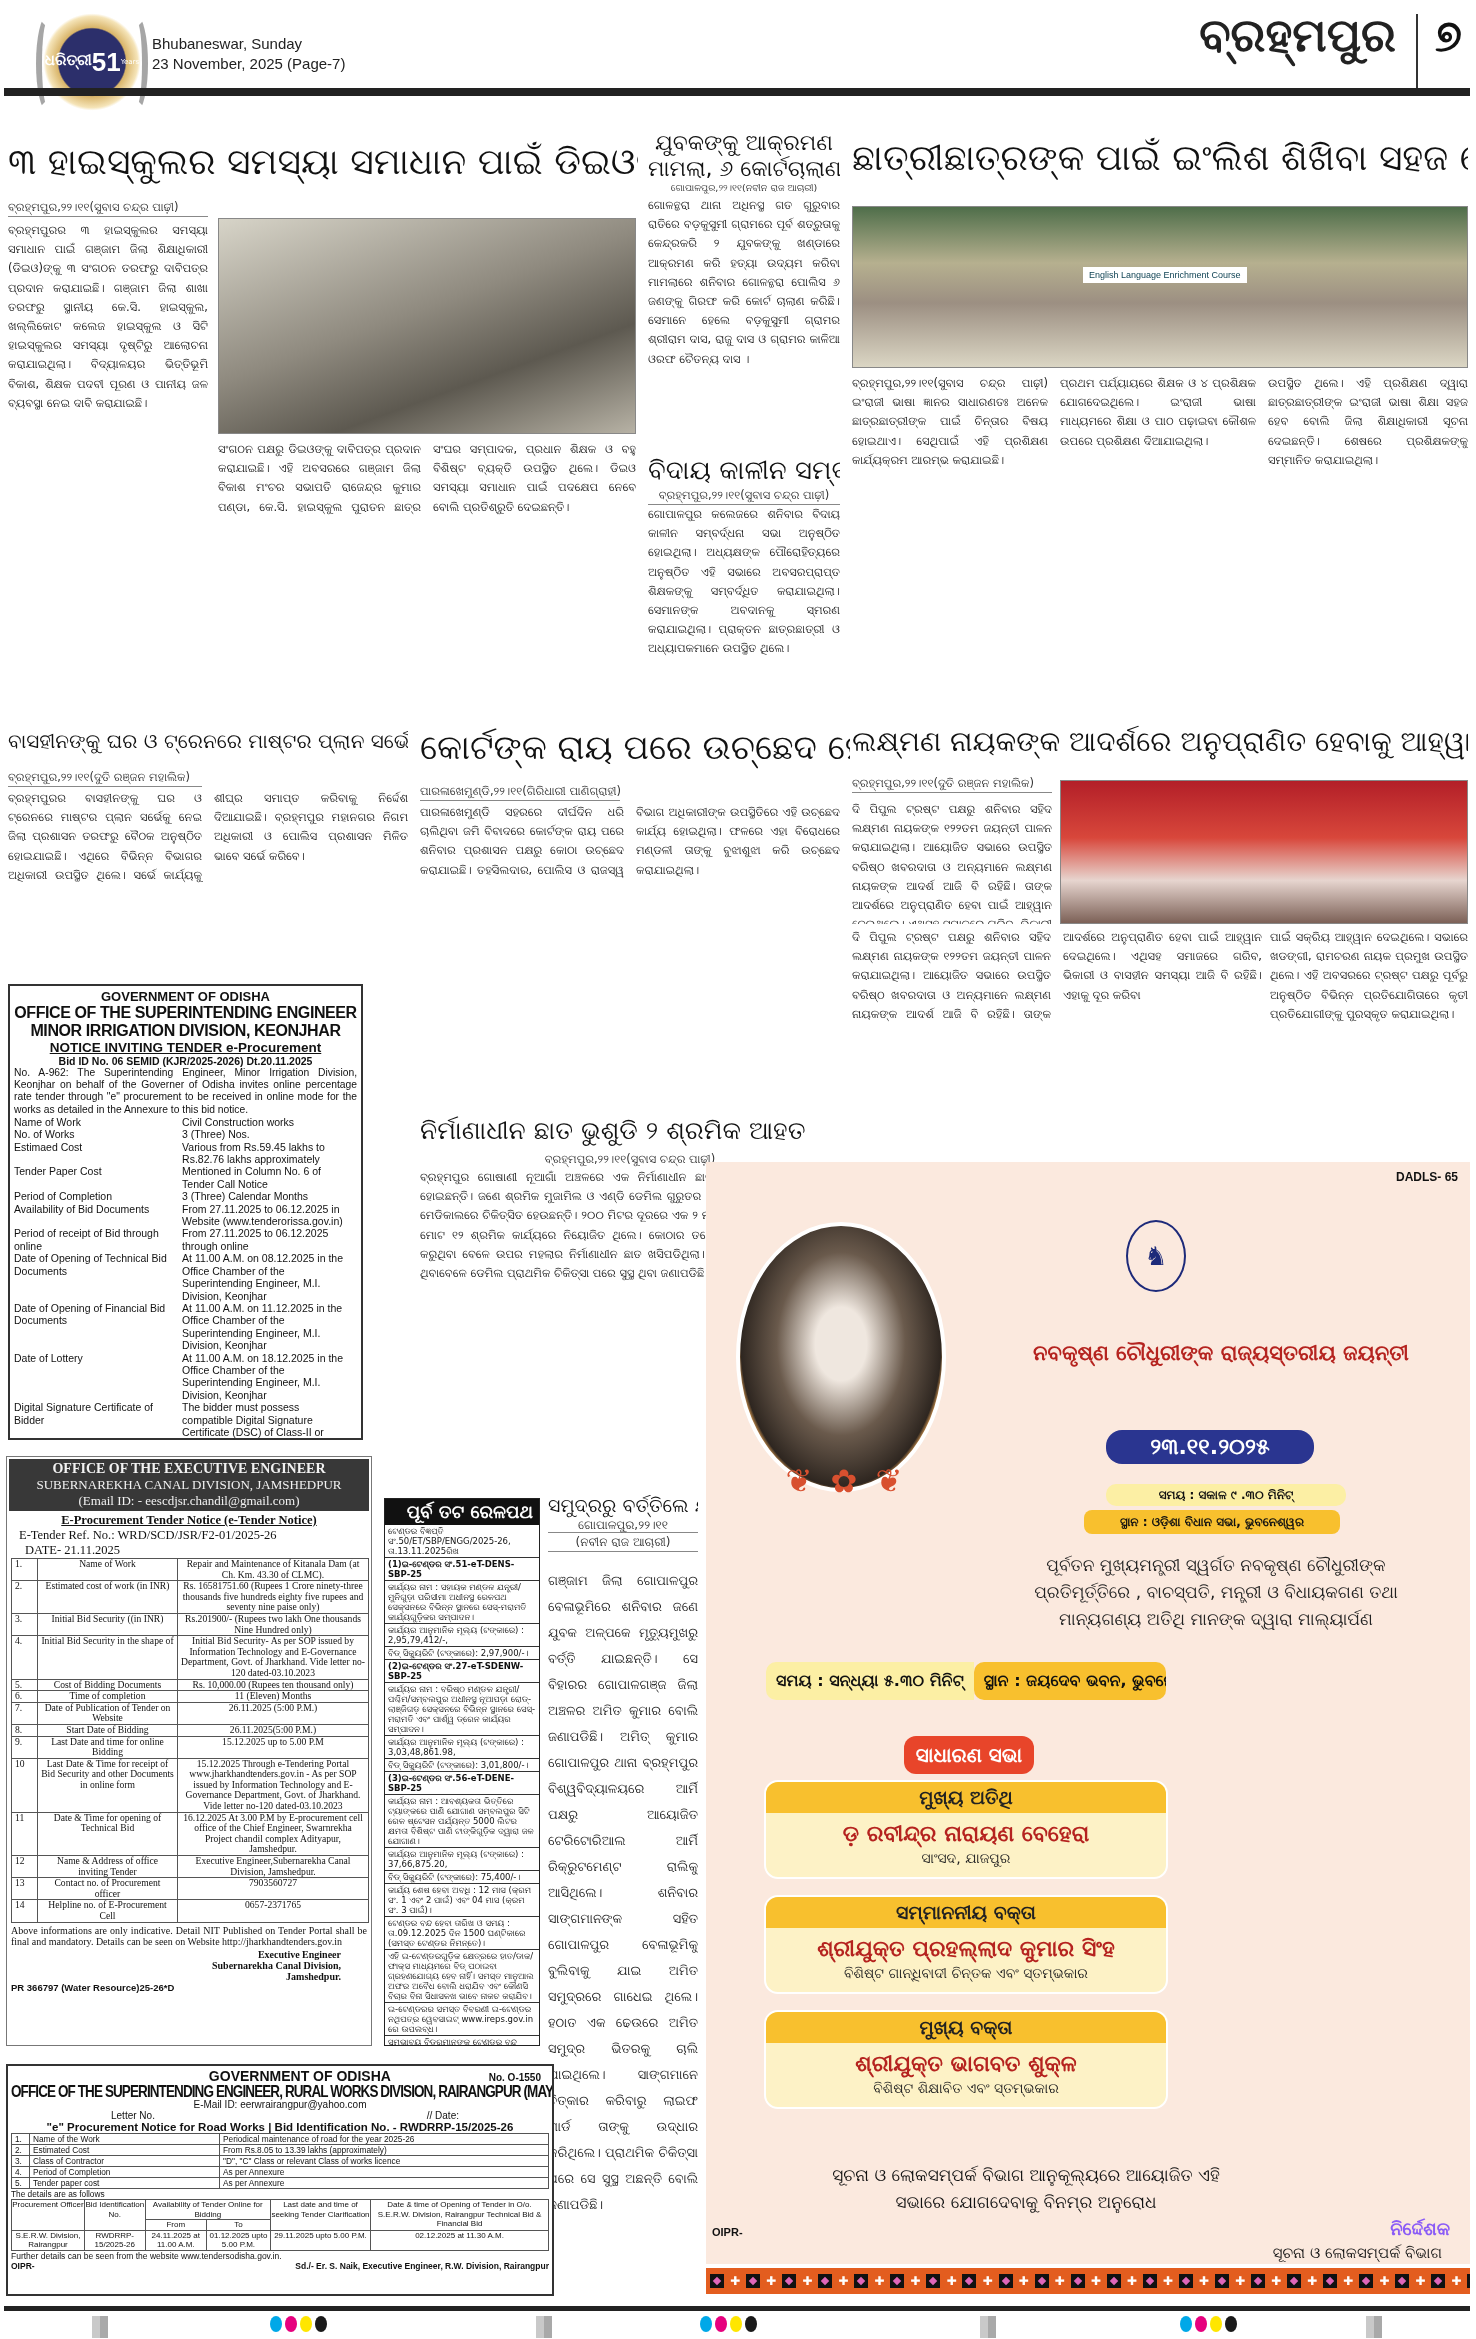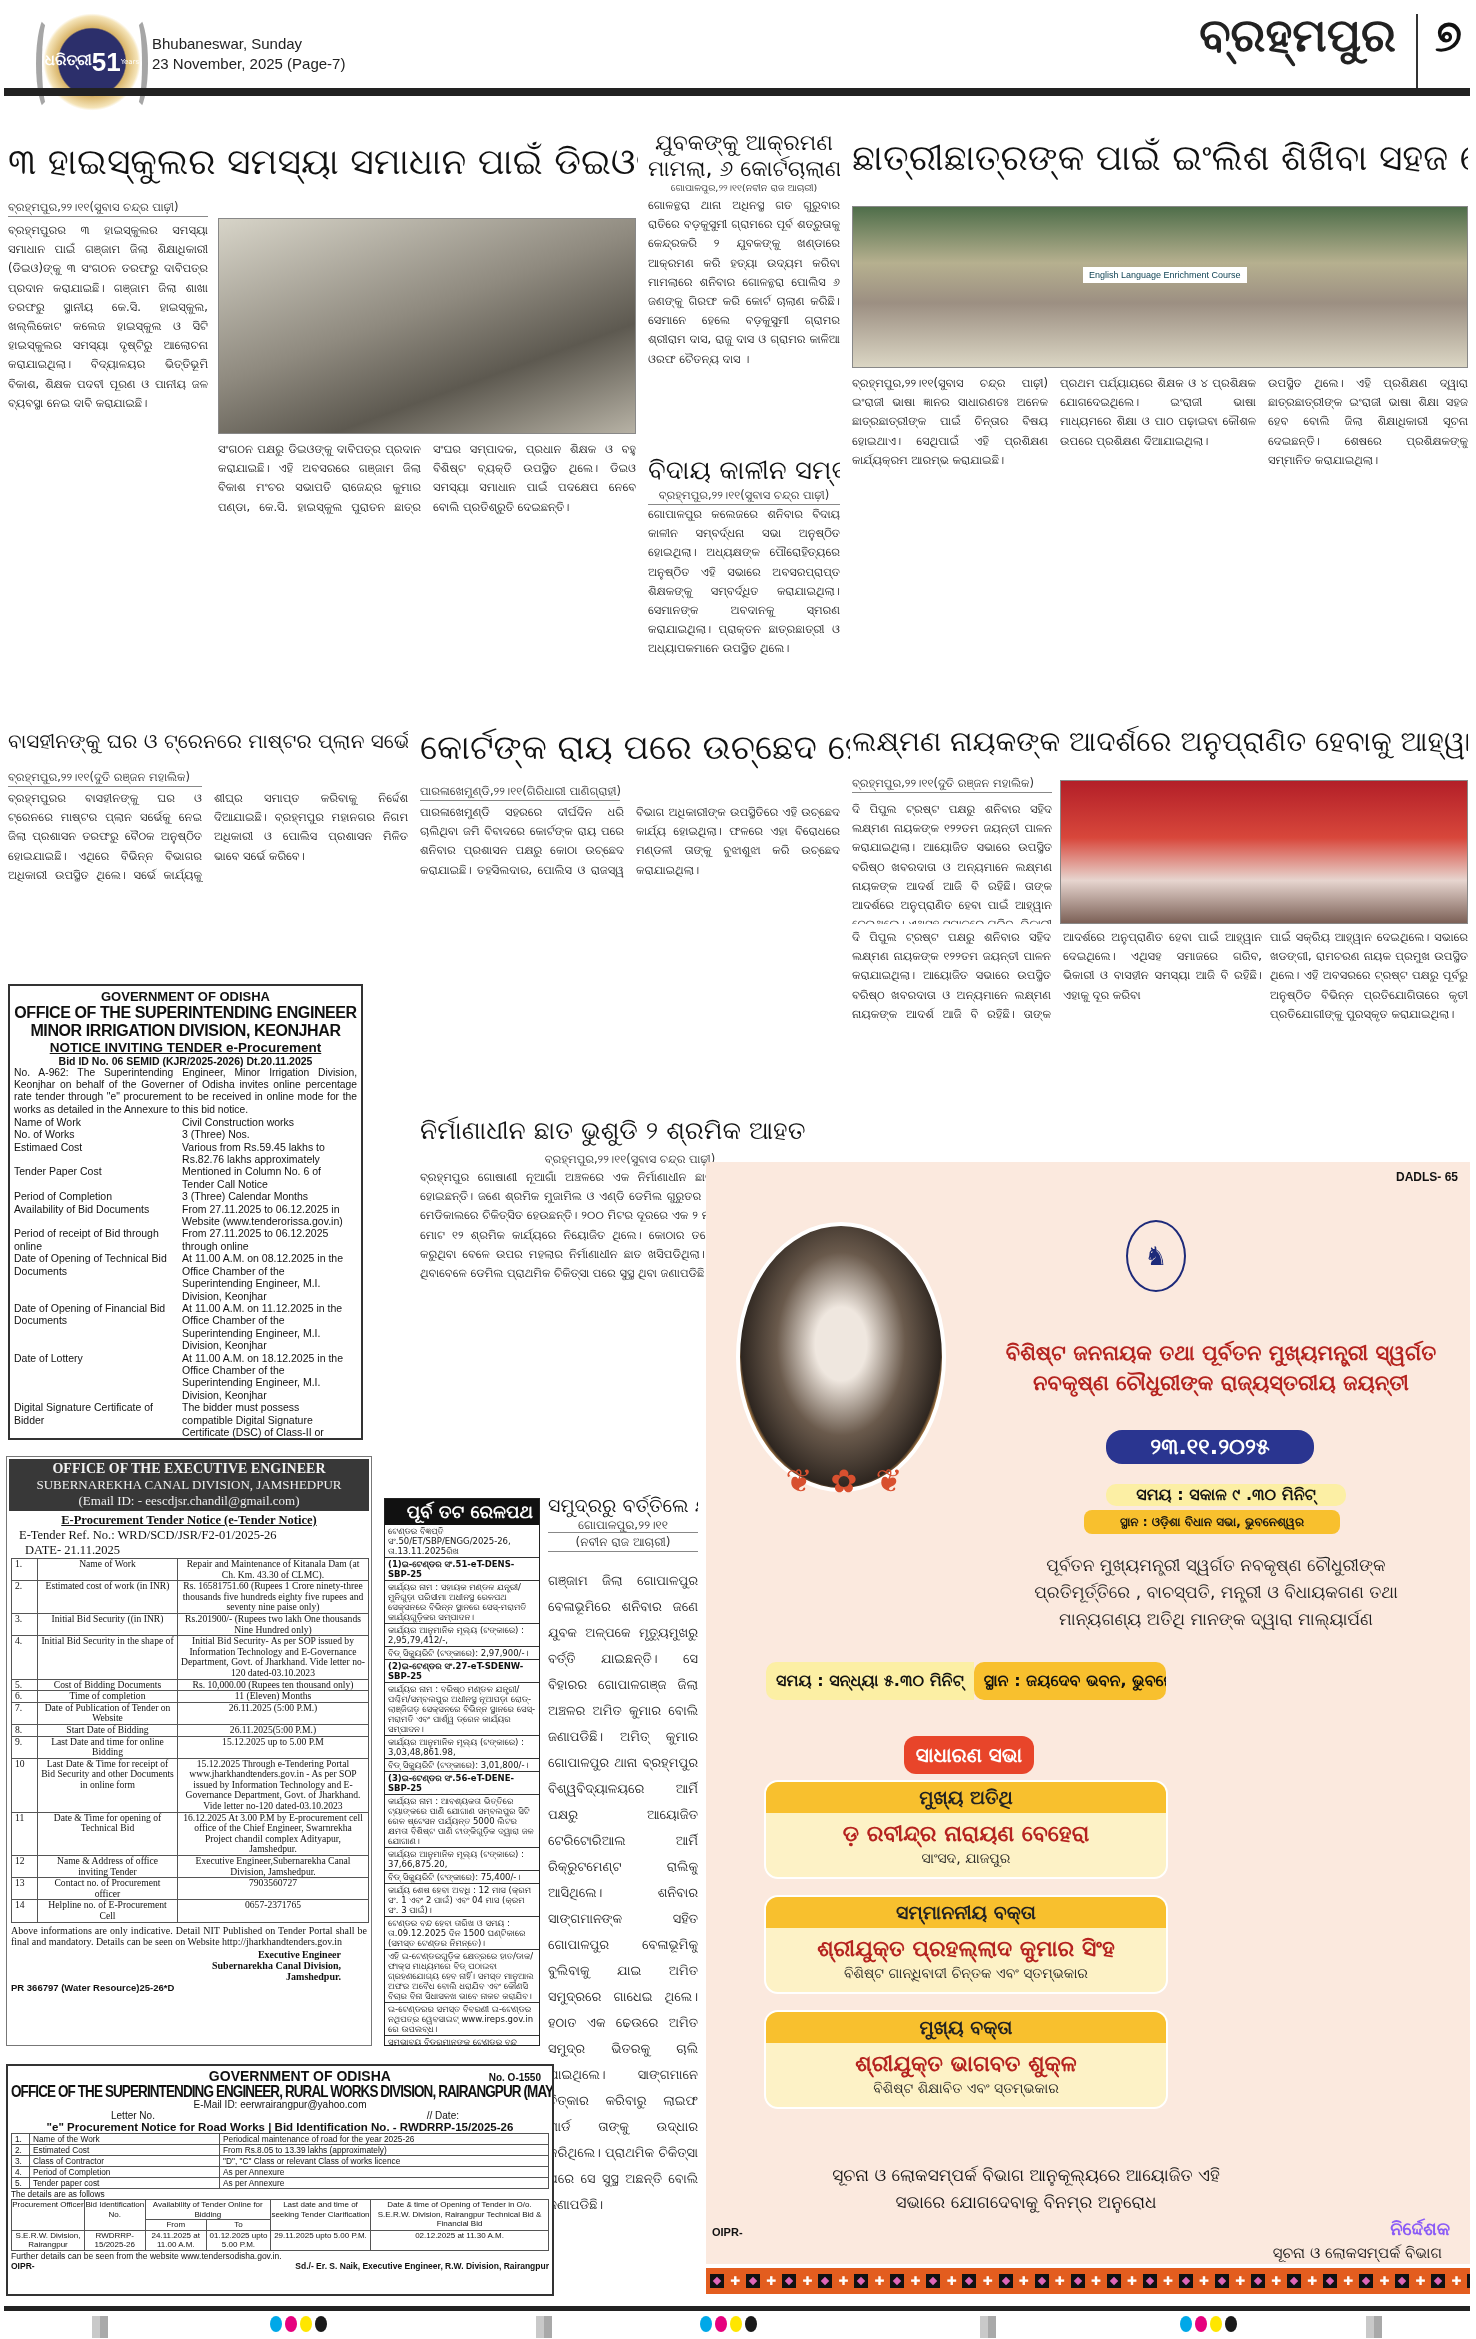--- a/index.html
+++ b/index.html
@@ -348,25 +348,24 @@
     <span>Sd./- Er. S. Naik, Executive Engineer, R.W. Division, Rairangpur</span>
   </div>
 </div>
 
 <div class="abs govad" style="left:706px;top:1162px;width:764px;height:1102px">
   <div style="position:absolute;right:12px;top:8px;font-size:12px;font-weight:bold;font-family:'Liberation Sans',sans-serif">DADLS- 65</div>
   <div style="position:absolute;left:30px;top:60px;width:210px;height:270px;border-radius:50%;background:radial-gradient(ellipse at 50% 45%,#efe7df 18%,#6a5a4c 45%,#2e2620 70%,#d89a52 73%);border:4px solid #fff"></div>
   <div style="position:absolute;left:40px;top:300px;width:200px;height:60px;color:#d8502f;font-size:32px;text-align:center;letter-spacing:4px">❦ ✿ ❦</div>
   <div style="position:absolute;left:420px;top:58px;width:60px;height:72px;border:2px solid #1d2a7a;border-radius:50%;display:flex;align-items:center;justify-content:center;color:#1d2a7a;font-size:26px">♞</div>
   <div style="position:absolute;left:270px;top:176px;width:490px;text-align:center;color:#b5231f;font-weight:bold;font-size:21px;line-height:30px">
-    <div>ବିଶିଷ୍ଟ ଜନନାୟକ ତଥା ପୂର୍ବତନ ମୁଖ୍ୟମନ୍ତ୍ରୀ ସ୍ୱର୍ଗତ</div>
     <div>ନବକୃଷ୍ଣ ଚୌଧୁରୀଙ୍କ ରାଜ୍ୟସ୍ତରୀୟ ଜୟନ୍ତୀ</div>
   </div>
   <div class="pill" style="position:absolute;left:400px;top:268px;width:208px;height:34px;background:#2a3590;color:#fff;font-size:22px;font-weight:bold;line-height:34px">୨୩.୧୧.୨୦୨୫</div>
-  <div class="pill" style="position:absolute;left:400px;top:322px;width:240px;height:22px;background:#fcefa4;font-size:16px;font-weight:bold;line-height:22px;border-radius:10px">ସମୟ : ସକାଳ ୯ .୩୦ ମିନିଟ୍</div>
+  <div class="pill" style="position:absolute;left:400px;top:322px;width:240px;height:22px;background:#fcefa4;font-size:12px;font-weight:bold;line-height:22px;border-radius:10px">ସମୟ : ସକାଳ ୯ .୩୦ ମିନିଟ୍</div>
   <div class="pill" style="position:absolute;left:378px;top:348px;width:256px;height:24px;background:#f8c02e;font-size:12px;font-weight:bold;line-height:24px;border-radius:8px">ସ୍ଥାନ : ଓଡ଼ିଶା ବିଧାନ ସଭା, ଭୁବନେଶ୍ୱର</div>
   <div style="position:absolute;left:240px;top:390px;width:540px;text-align:center;font-size:17px;line-height:27px;color:#222">
     <div>ପୂର୍ବତନ ମୁଖ୍ୟମନ୍ତ୍ରୀ ସ୍ୱର୍ଗତ ନବକୃଷ୍ଣ ଚୌଧୁରୀଙ୍କ</div>
     <div>ପ୍ରତିମୂର୍ତ୍ତିରେ , ବାଚସ୍ପତି, ମନ୍ତ୍ରୀ ଓ ବିଧାୟକଗଣ ତଥା</div>
     <div>ମାନ୍ୟଗଣ୍ୟ ଅତିଥି ମାନଙ୍କ ଦ୍ୱାରା ମାଲ୍ୟାର୍ପଣ</div>
   </div>
   <div style="position:absolute;left:60px;top:500px;width:400px;height:38px;display:flex;border-radius:10px;overflow:hidden;font-size:16px;font-weight:bold;line-height:38px;width:400px">
     <div style="background:#fcefa4;padding:0 10px;white-space:nowrap">ସମୟ : ସନ୍ଧ୍ୟା ୫.୩୦ ମିନିଟ୍</div>
     <div style="background:#f8c02e;padding:0 10px;white-space:nowrap;border-radius:10px">ସ୍ଥାନ : ଜୟଦେବ ଭବନ, ଭୁବନେଶ୍ୱର</div>
   </div>

